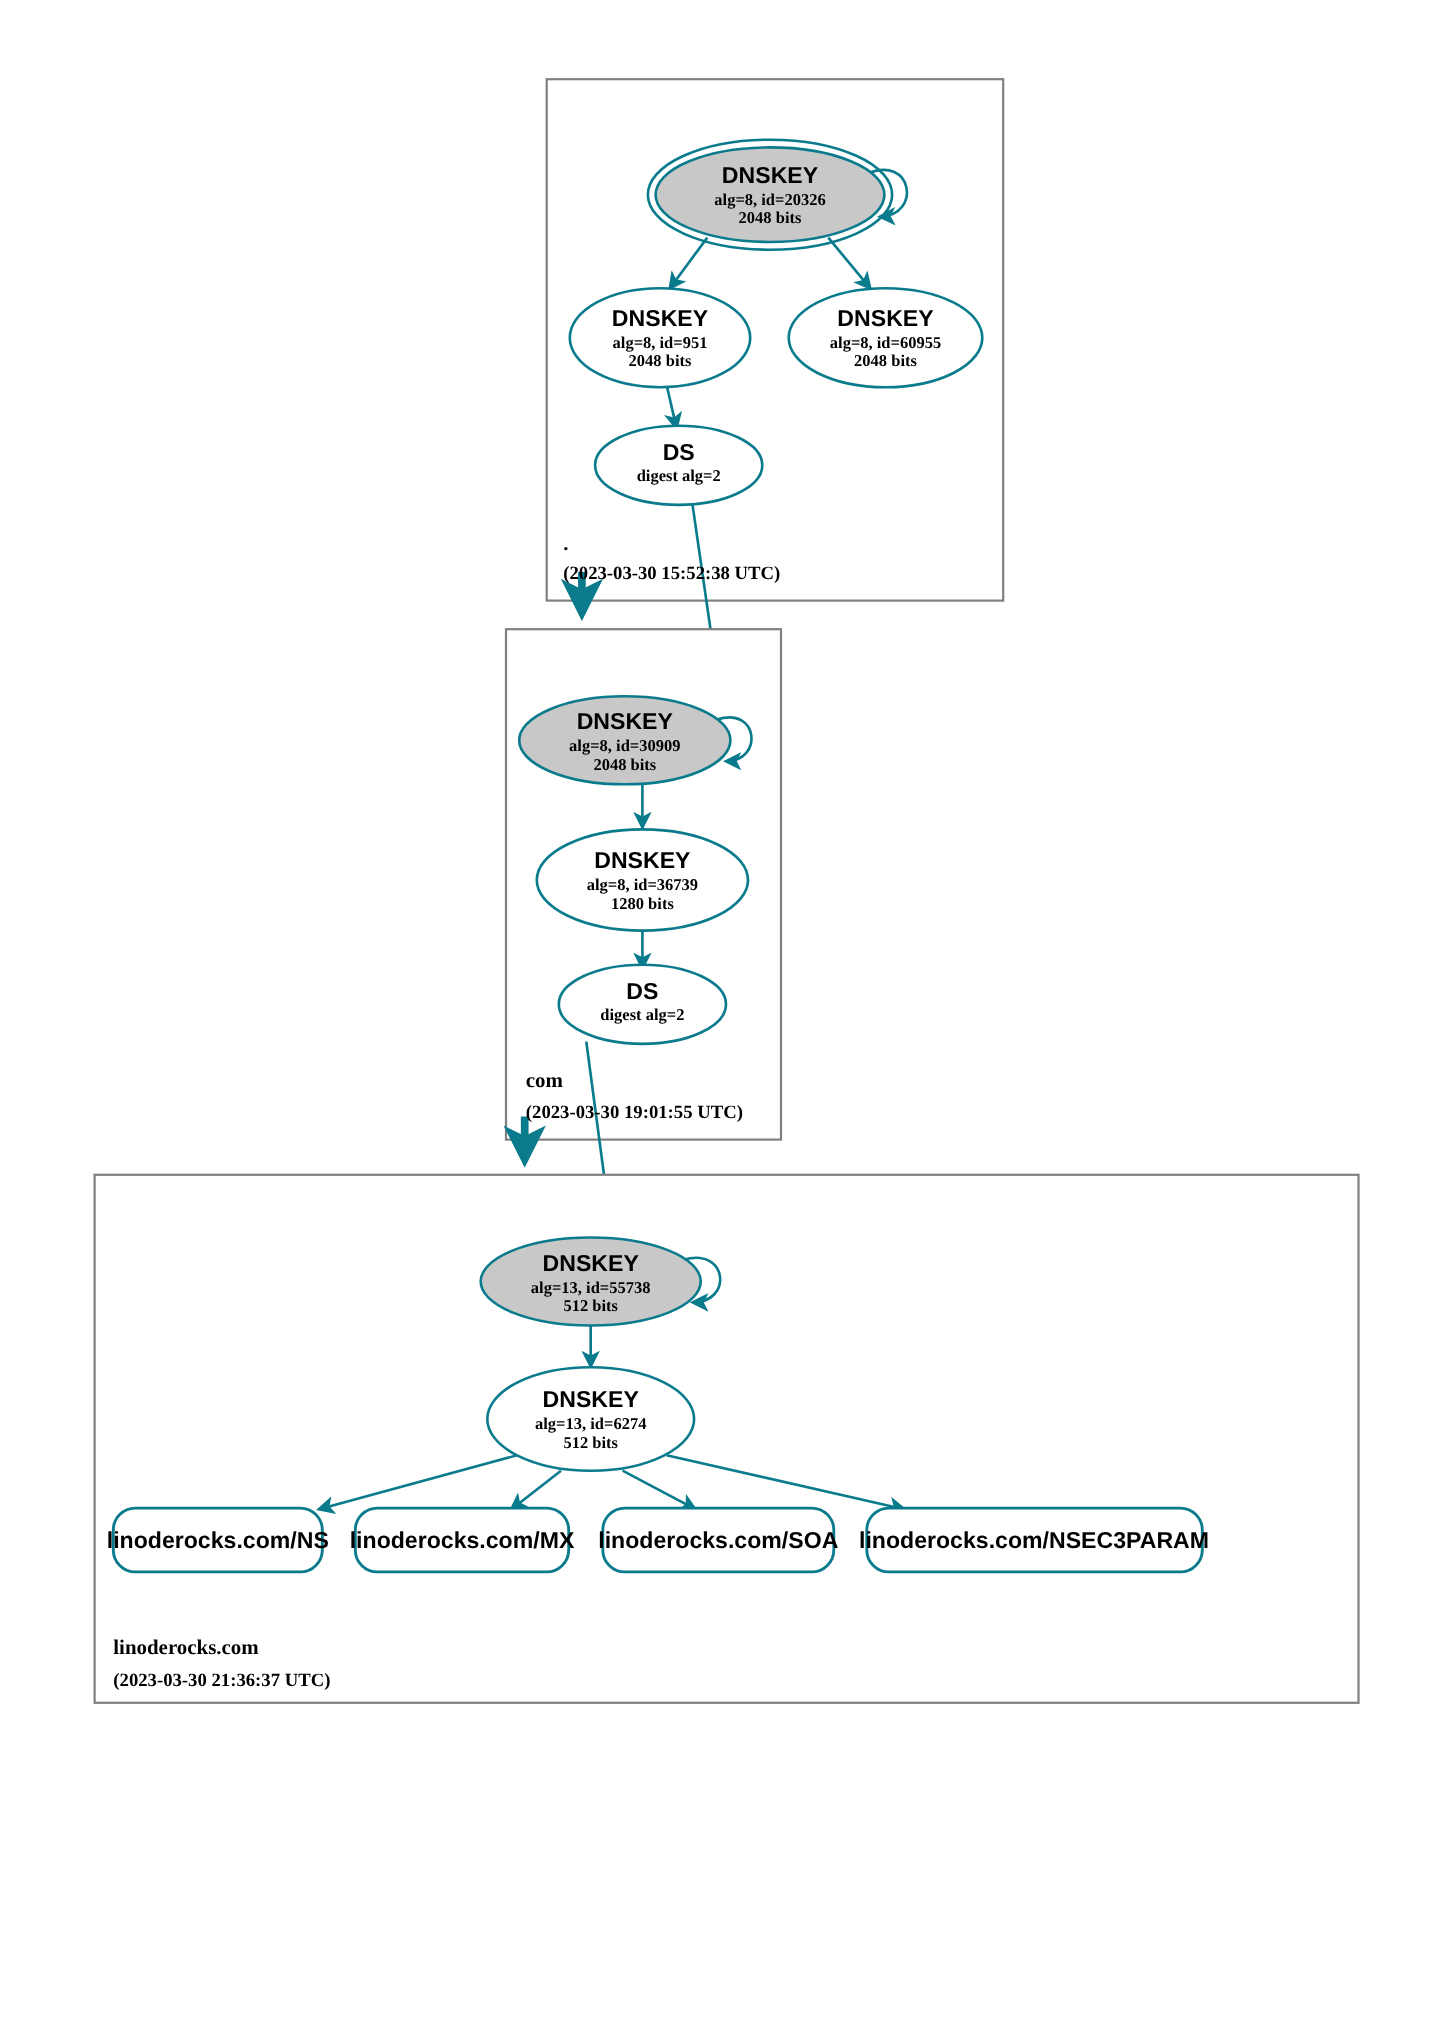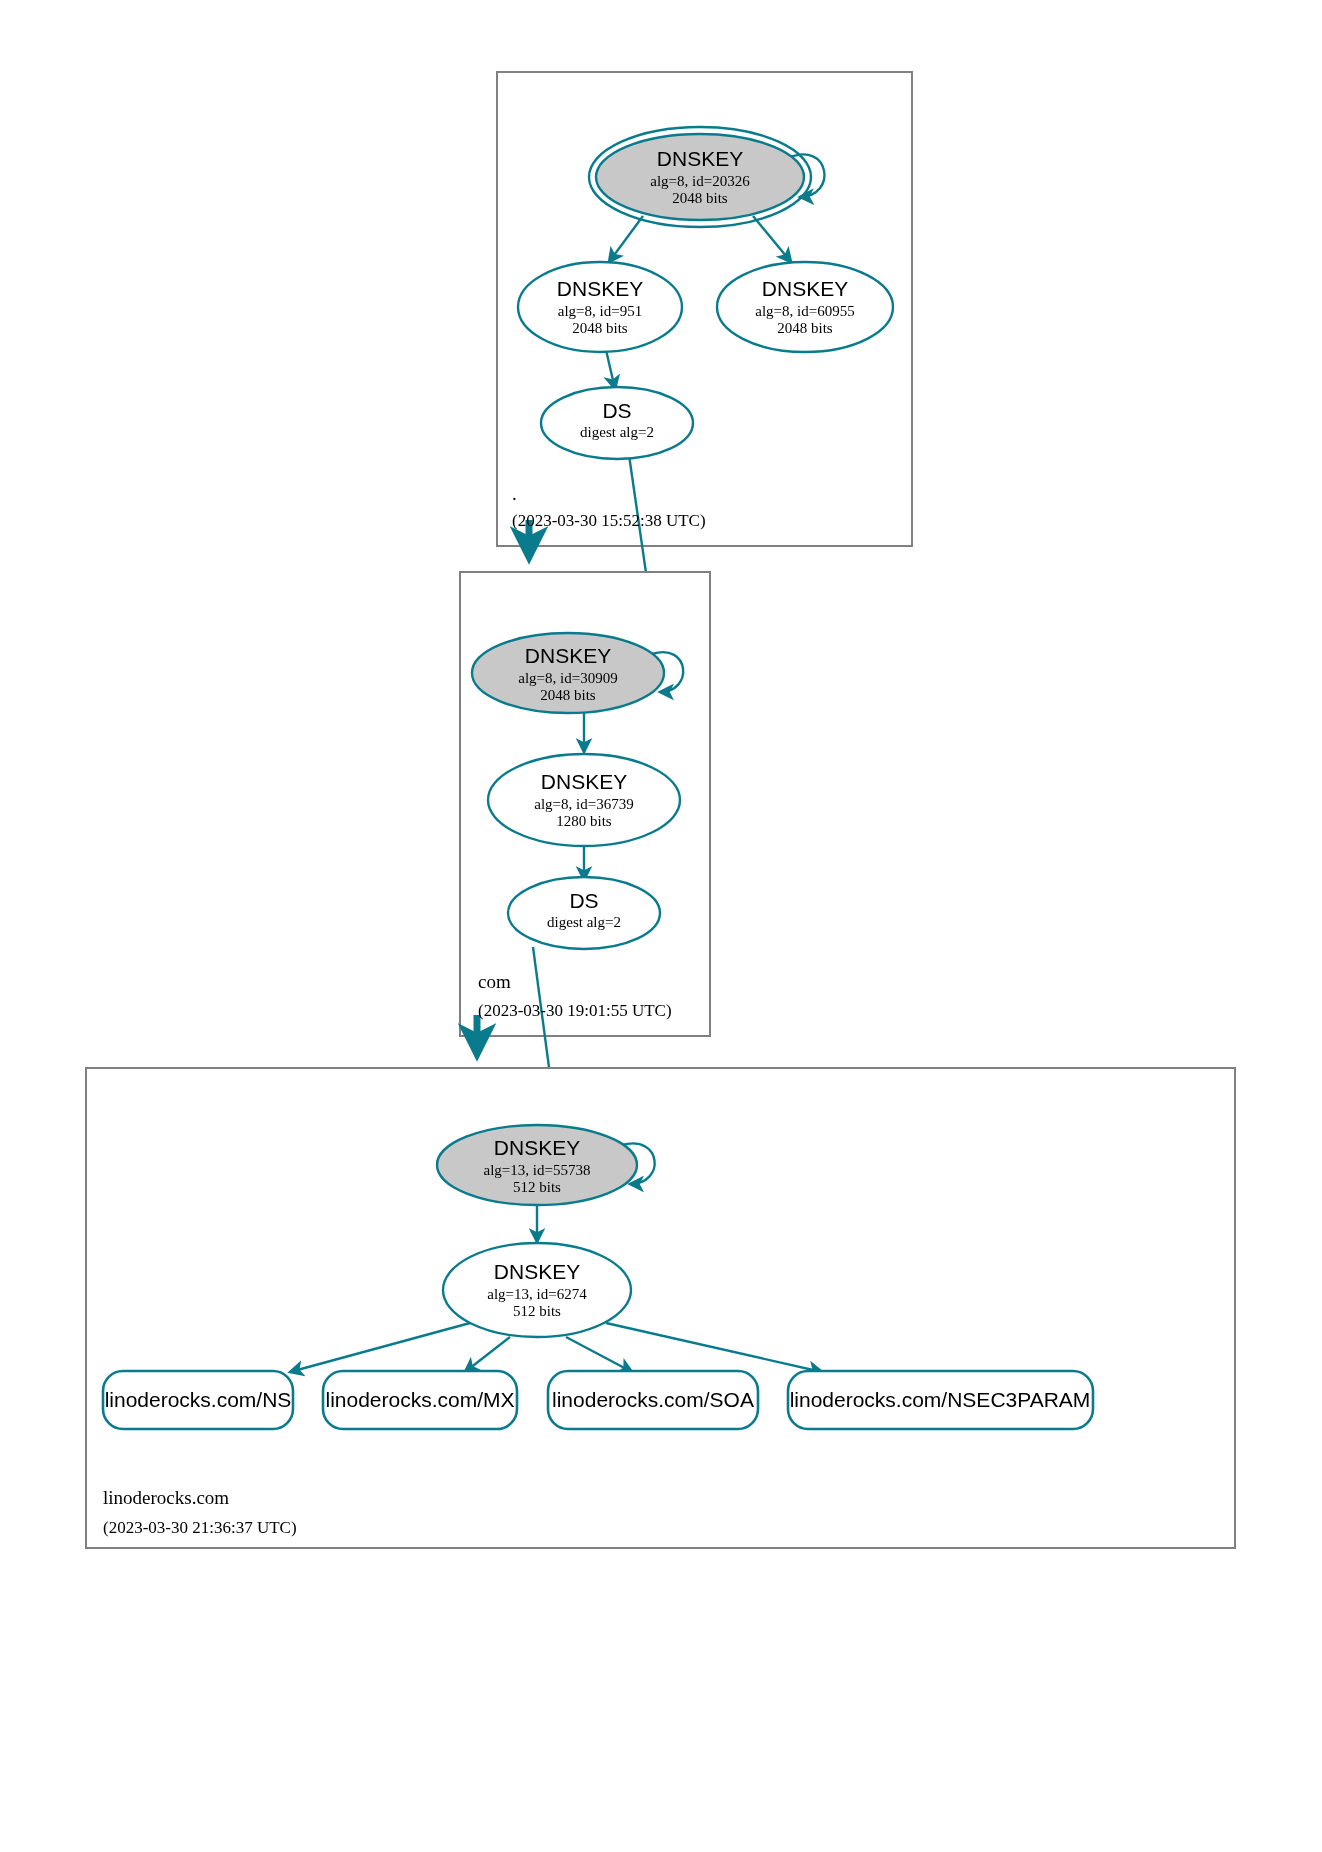--- a/index.html
+++ b/index.html
@@ -10,20 +10,21 @@
   body {
     width: 1322px;
     height: 1852px;
     position: relative;
     font-family: "Liberation Sans", sans-serif;
     overflow: hidden;
   }
   #canvas {
     position: absolute;
     inset: 0;
+    font-weight: bold;
   }
   svg#graph {
     position: absolute;
     top: 0;
     left: 0;
     width: 1322px;
     height: 1852px;
   }
   .zone-box {
     fill: #ffffff;

